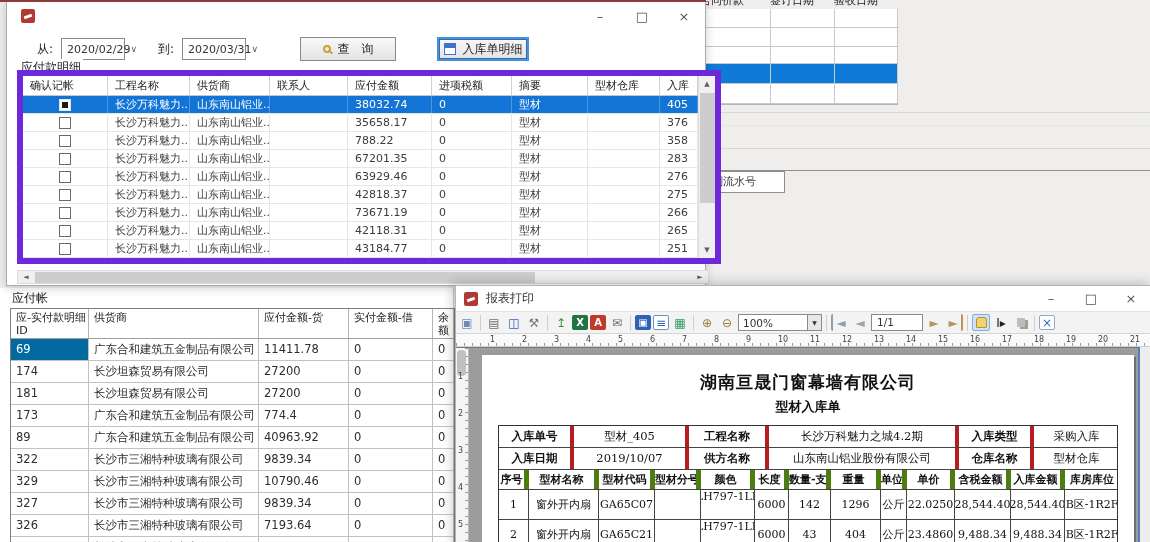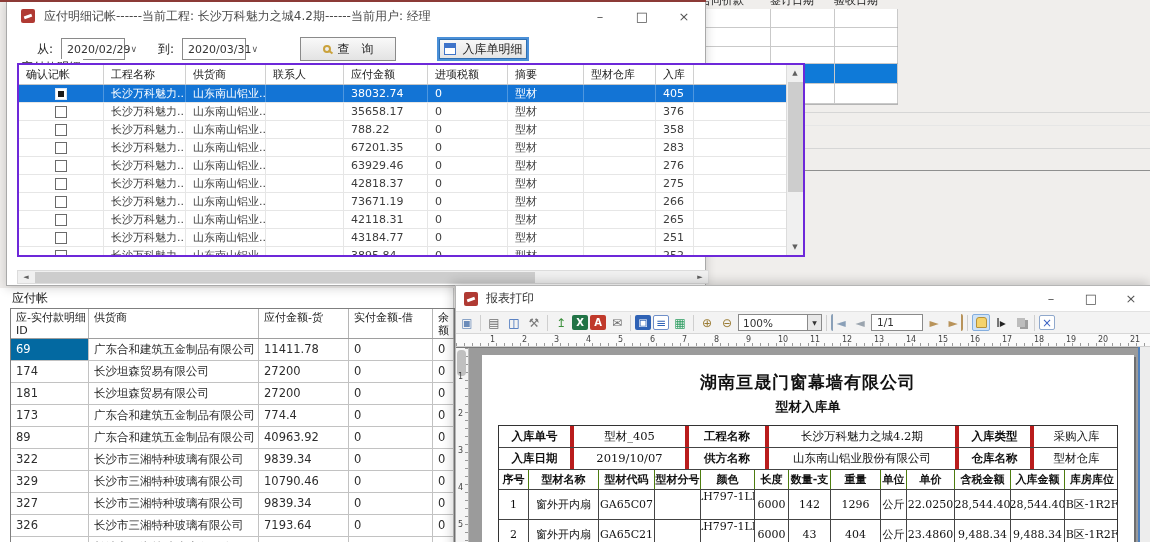--- a/index.html
+++ b/index.html
@@ -38,21 +38,21 @@
   .ctl-label { position:absolute; top:4px; font-size:12px; color:#222; }
   .combo { position:absolute; top:1px; width:64px; height:22px; border:1px solid #8a8a8a; background:#fff; font-size:11px; display:flex; align-items:center; padding-left:5px; }
   .combo .arr { margin-left:auto; width:16px; text-align:center; color:#555; font-size:9px; }
   .btn { position:absolute; top:0; height:24px; background:linear-gradient(#f9f9f9,#e3e3e3); border:1px solid #8a8a8a; display:flex; align-items:center; justify-content:center; gap:7px; font-size:12px; color:#222; }
   #btn-inbound { border:2px solid #4a90d9; box-shadow:0 0 0 1px #2f6fb0 inset; }
   .mag-s { width:8px; height:8px; border:2px solid #caa23c; border-radius:50%; position:relative; display:inline-block; }
   .mag-s::after { content:""; width:5px; height:2px; background:#caa23c; position:absolute; right:-4px; bottom:-2px; transform:rotate(38deg); }
   .grid-ico { width:12px; height:12px; border:1px solid #3f74c9; background:linear-gradient(#3f74c9 0 4px,#fff 4px); display:inline-block; }
   .grp-label { position:absolute; left:12px; top:58px; font-size:12px; color:#222; background:#fff; padding:0 2px; }
 
-  #t1 { position:absolute; left:10px; top:62px; width:788px; height:194px; border:2px solid #6d28d9; background:#fff; overflow:hidden; }
+  #t1 { position:absolute; left:10px; top:69px; width:704px; height:194px; border:6px solid #6d28d9; background:#fff; overflow:hidden; }
   #t1-head { display:grid; grid-template-columns:85px 82px 80px 78px 84px 80px 76px 72px 38px; height:20px; border-bottom:1px solid #c5c5c5; }
   .t1h { font-size:11px; color:#222; line-height:19px; padding-left:7px; border-right:1px solid #d0d0d0; overflow:hidden; white-space:nowrap; }
   #t1-body { height:174px; overflow:hidden; }
   .t1-row { display:grid; grid-template-columns:85px 82px 80px 78px 84px 80px 76px 72px 38px; height:18px; border-bottom:1px solid #e6e6e6; }
   .t1c { font-size:11px; color:#3c3c3c; line-height:17px; padding-left:7px; border-right:1px solid #e6e6e6; overflow:hidden; white-space:nowrap; }
   .t1-row.sel { background:#1374d5; }
   .t1-row.sel .t1c { color:#fff; border-right-color:rgba(255,255,255,.25); }
   .cbc { display:flex; align-items:center; justify-content:center; padding-left:0 !important; }
   .cb { width:12px; height:12px; border:1px solid #6a6a6a; background:#fff; position:relative; }
   .sel .cb { border-color:#dce8f6; }
@@ -102,21 +102,21 @@
   #page { position:absolute; left:26px; top:7px; width:652px; height:400px; background:#fff; box-shadow:2px 2px 0 #6e6e6e; font-family:"DejaVu Serif","Liberation Serif",serif; color:#111; }
   #rpt-company { margin-top:16px; text-align:center; font-size:17px; font-weight:bold; letter-spacing:1px; line-height:22px; }
   #rpt-doc { margin-top:5px; text-align:center; font-size:13px; font-weight:bold; line-height:18px; }
   #info-tbl { width:620px; margin:9px auto 0; border:1px solid #333; border-bottom:none; }
   .info-row { display:grid; grid-template-columns:75px 115px 80px 190px 75px 85px; height:22px; border-bottom:1px solid #444; }
   .ic { font-size:11.5px; line-height:21px; text-align:center; border-right:4px solid #b91c1c; overflow:hidden; white-space:nowrap; }
   .ic:last-child { border-right:none; }
   .ic.lbl { font-weight:bold; }
   #det-tbl { width:620px; margin:0 auto; border:1px solid #333; border-top:none; }
   .det-head { display:grid; grid-template-columns:30px 70px 56px 46px 54px 34px 42px 50px 26px 48px 56px 54px 54px; height:20px; border-bottom:1px solid #444; }
-  .dh { font-size:11px; font-weight:600; line-height:19px; text-align:center; border-right:1px solid #4d7c0f; overflow:hidden; white-space:nowrap; }
+  .dh { font-size:11px; font-weight:600; line-height:19px; text-align:center; border-right:5px solid #4d7c0f; overflow:hidden; white-space:nowrap; }
   .dh:last-child { border-right:none; }
   .det-row { display:grid; grid-template-columns:30px 70px 56px 46px 54px 34px 42px 50px 26px 48px 56px 54px 54px; height:30px; border-bottom:1px solid #444; }
   .dc { font-size:11px; text-align:center; border-right:1px solid #444; overflow:hidden; white-space:nowrap; display:flex; align-items:center; justify-content:center; }
   .dc:last-child { border-right:none; }
   .dc.topal { align-items:flex-start; line-height:13px; }
 </style>
 </head>
 <body>
 
 <div id="bg-frag">
@@ -158,21 +158,20 @@
   <div class="bg-line" style="top:170px;background:#8f8f8f"></div>
   <div class="bgw-field"><span style="margin-left:2px">计划流水号</span></div>
 </div>
 
 <div id="left-panel"></div>
 <div id="top-strip"></div>
 
 <div id="win1">
   <div class="titlebar">
     <span class="app-ico"></span>
-    <span class="title-text">应付明细记帐------当前工程: 长沙万科魅力之城4.2期------当前用户: 经理</span>
     <div class="chrome">
       <div>–</div>
       <div>□</div>
       <div>×</div>
     </div>
   </div>
   <div class="ctl-row">
     <span class="ctl-label" style="left:30px">从:</span>
     <div class="combo" style="left:54px">
       <span>2020/02/29</span>

